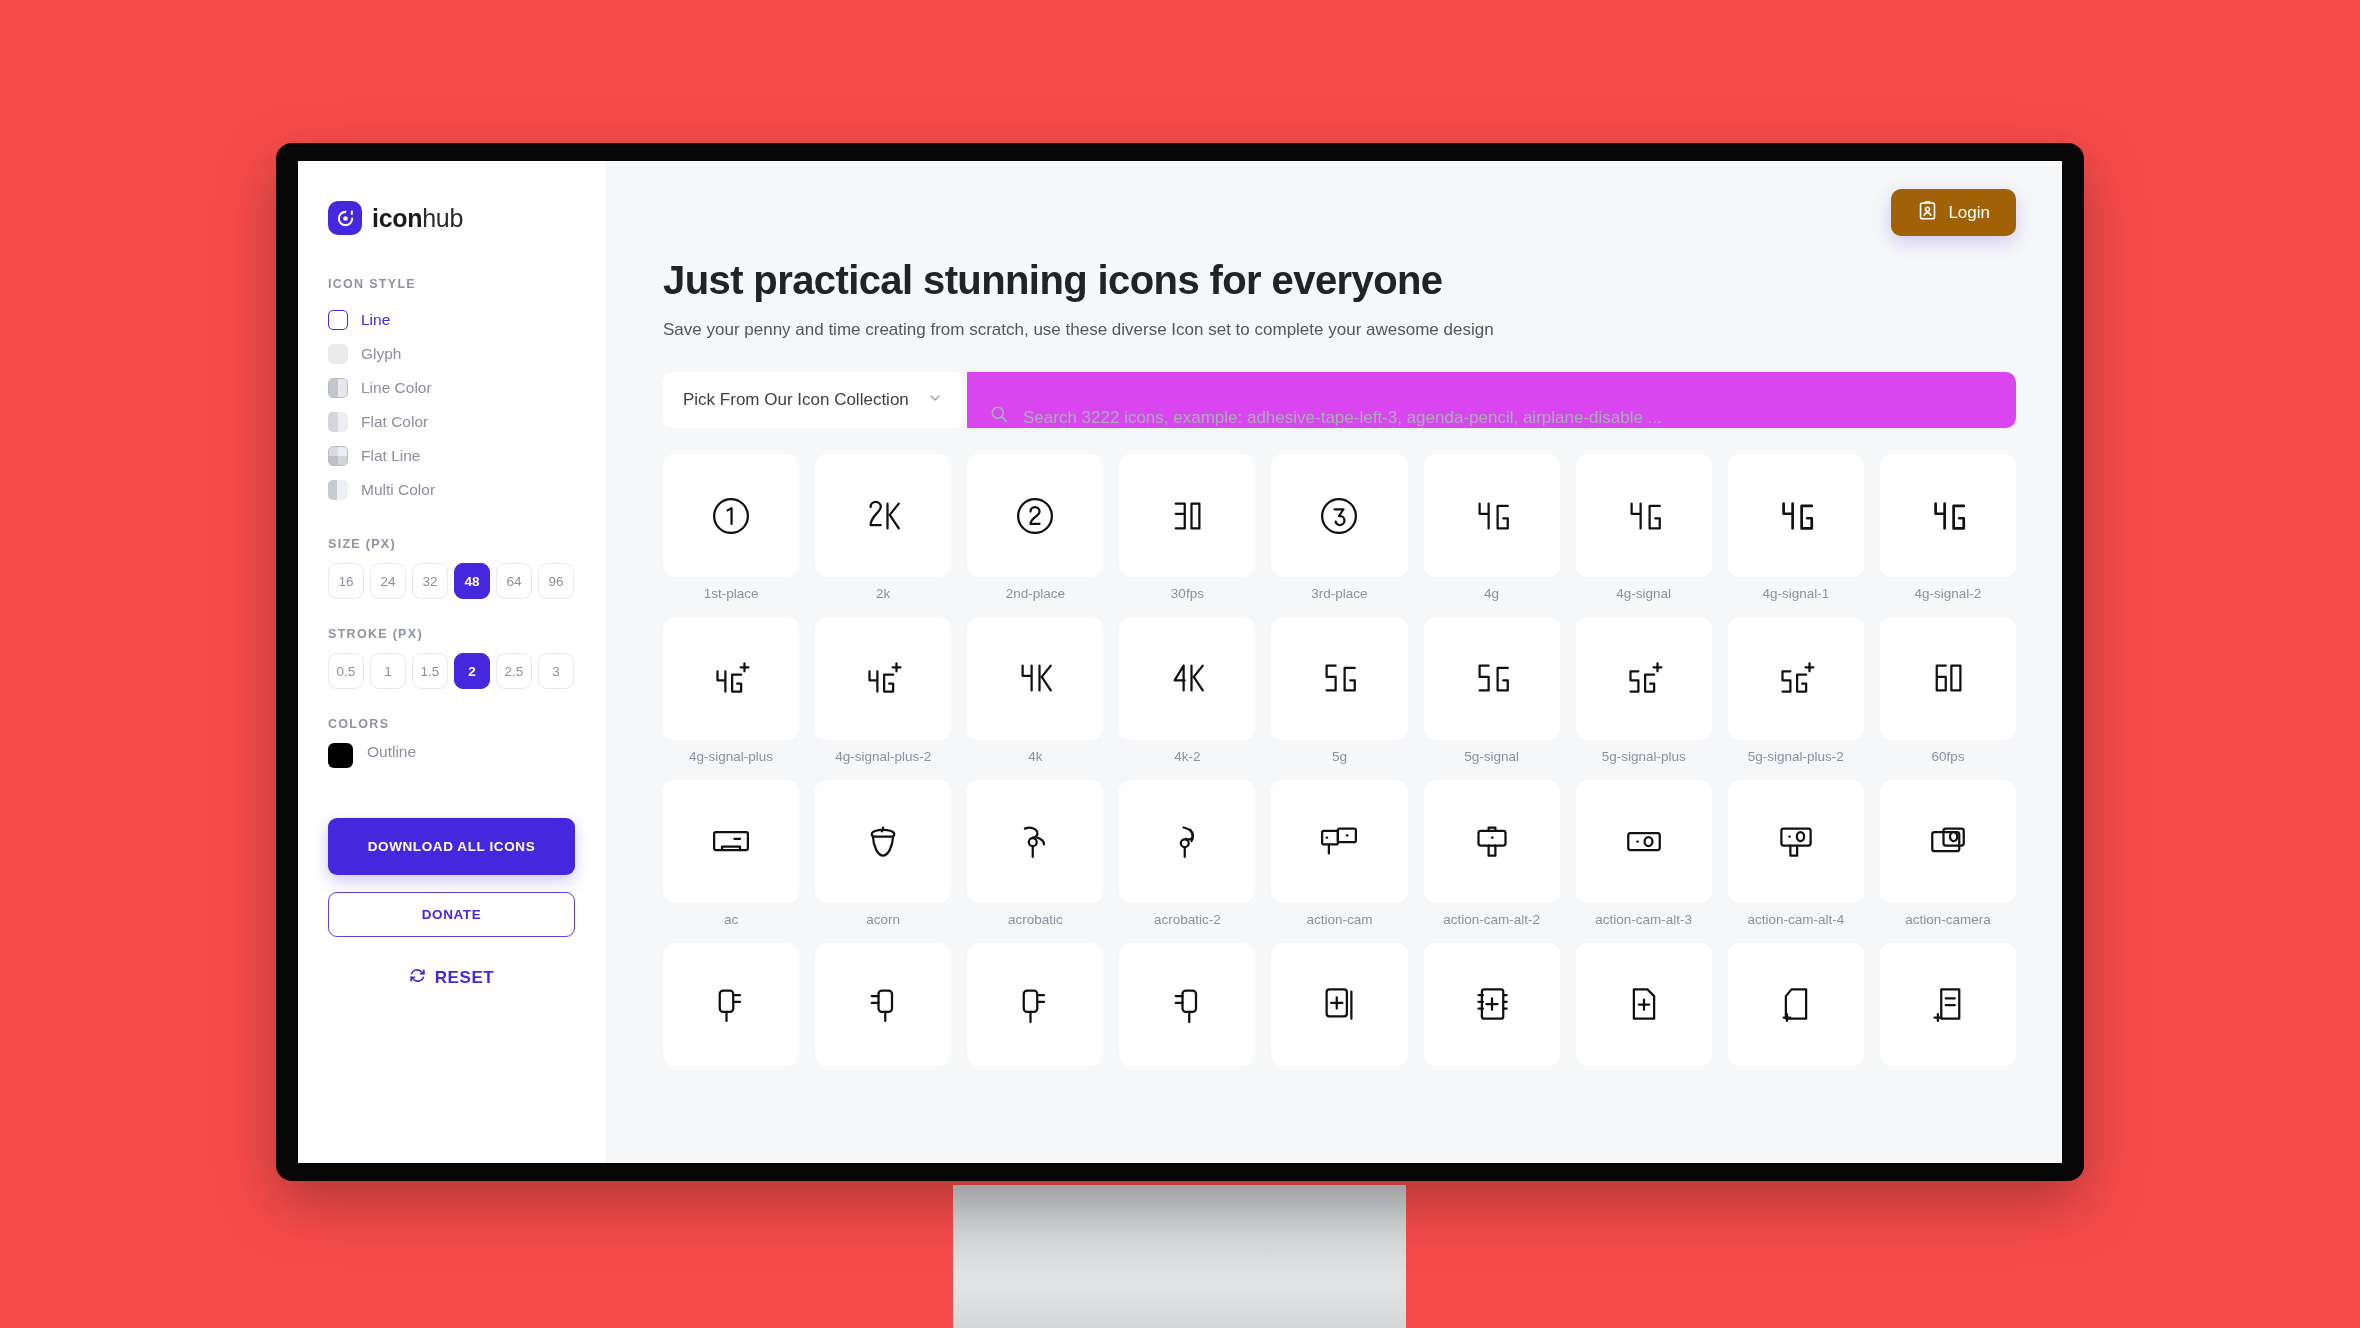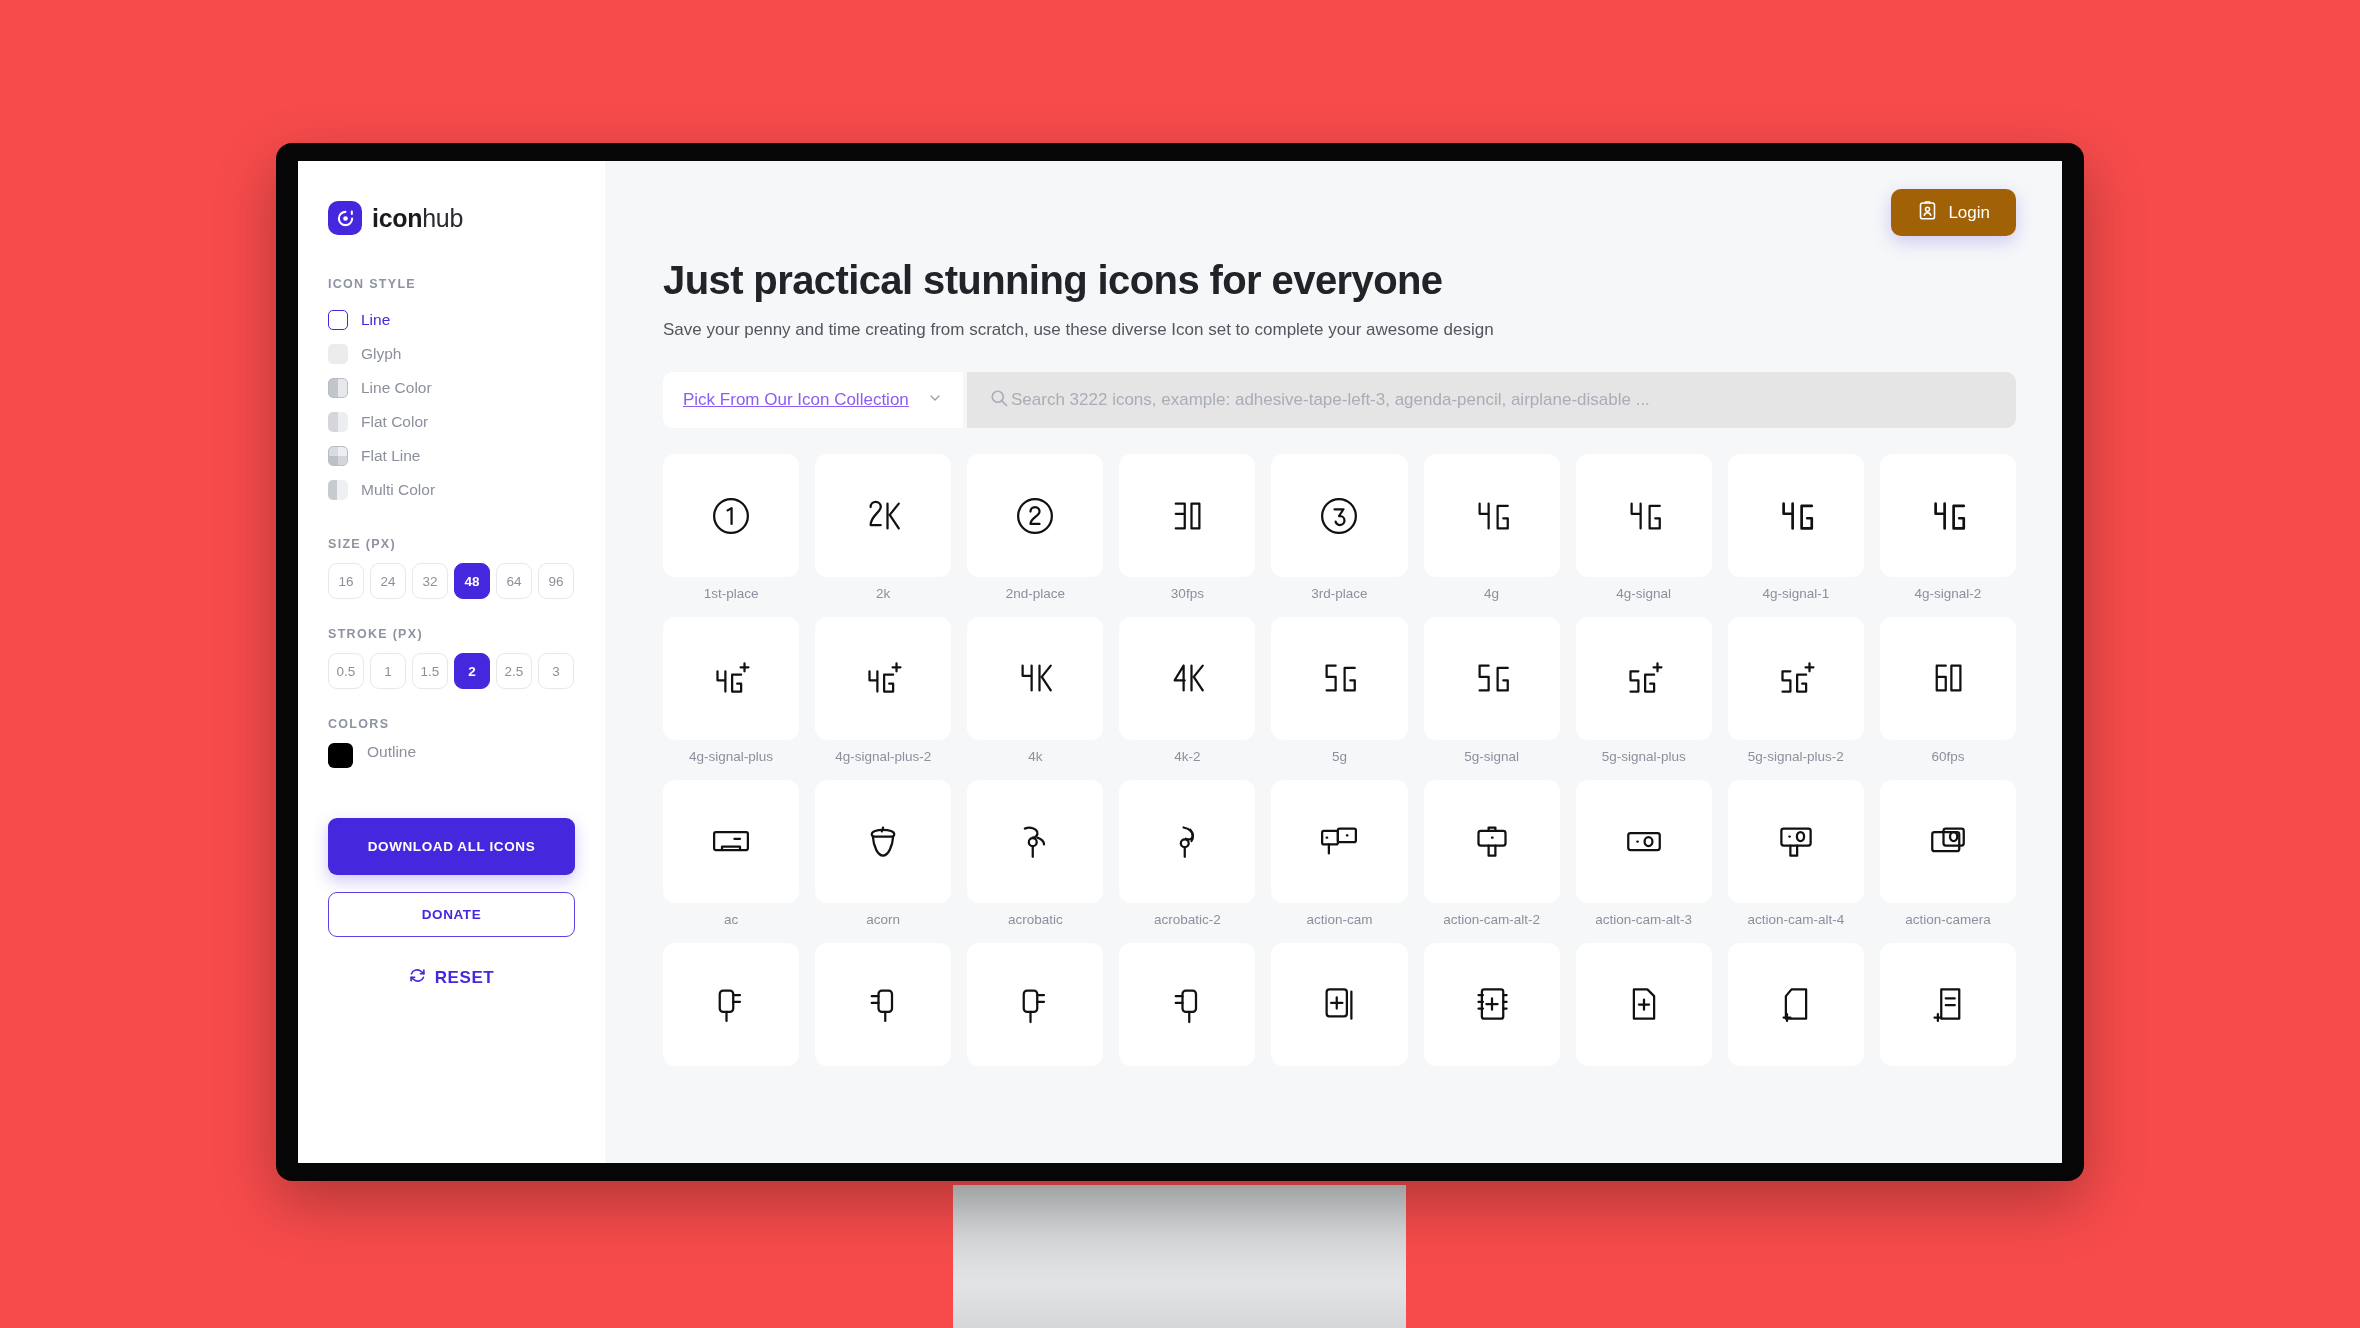--- a/index.html
+++ b/index.html
@@ -122,25 +122,25 @@
   }
   p.page-sub { font-size: 17px; color: #53565e; margin-top: 17px; }
 
   .searchbar { display: flex; gap: 4px; margin-top: 32px; }
   .collection-select {
     width: 300px; height: 56px; background: #fff;
     border-radius: 10px 0 0 10px;
     display: flex; align-items: center; justify-content: space-between;
     padding: 0 20px; cursor: pointer;
   }
-  .collection-select span { font-size: 17px; color: #8b5cf6; text-decoration: underline; }
+  .collection-select span { font-size: 17px; color: #404040; }
   .search-field {
-    flex: 1 1 auto; height: 56px; background: #e5e5e5;
+    flex: 1 1 auto; height: 56px; background: #d946ef;
     border-radius: 0 10px 10px 0;
-    display: flex; align-items: center; gap: 2px; padding: 0 22px;
+    display: flex; align-items: flex-end; gap: 14px; padding: 0 22px;
   }
   .search-field input {
     flex: 1 1 auto; border: none; outline: none;
     font-size: 17px; color: #2b2d33; font-family: inherit; background: transparent;
   }
   .search-field input::placeholder { color: #a9adb6; }
 
   .grid {
     display: grid; grid-template-columns: repeat(9, 1fr);
     gap: 14px 16px; margin-top: 26px;

